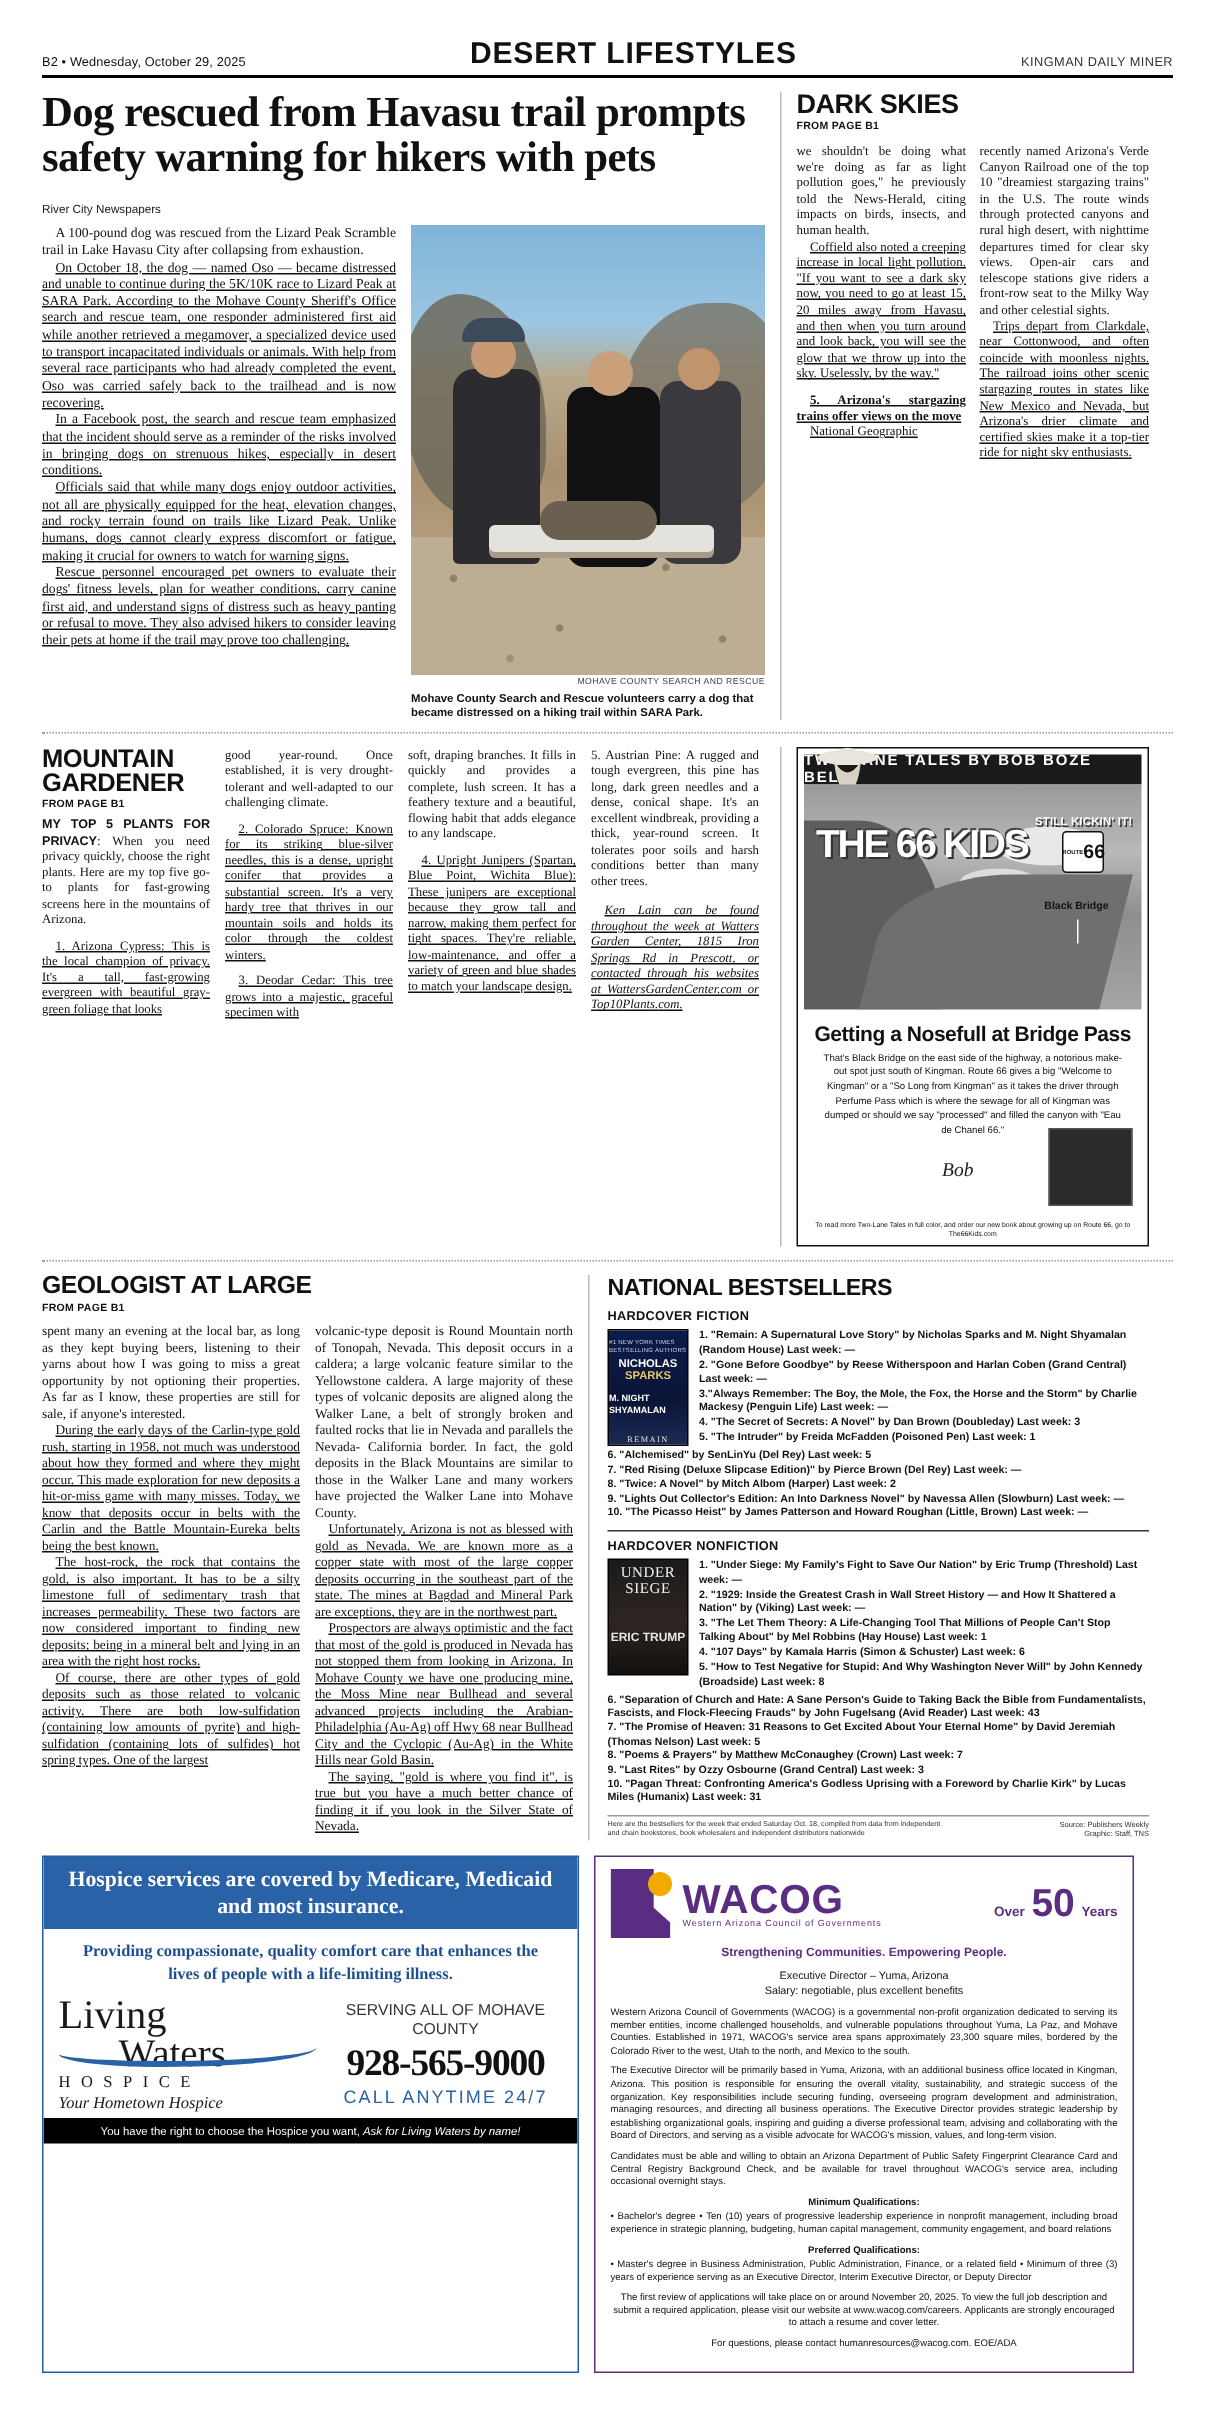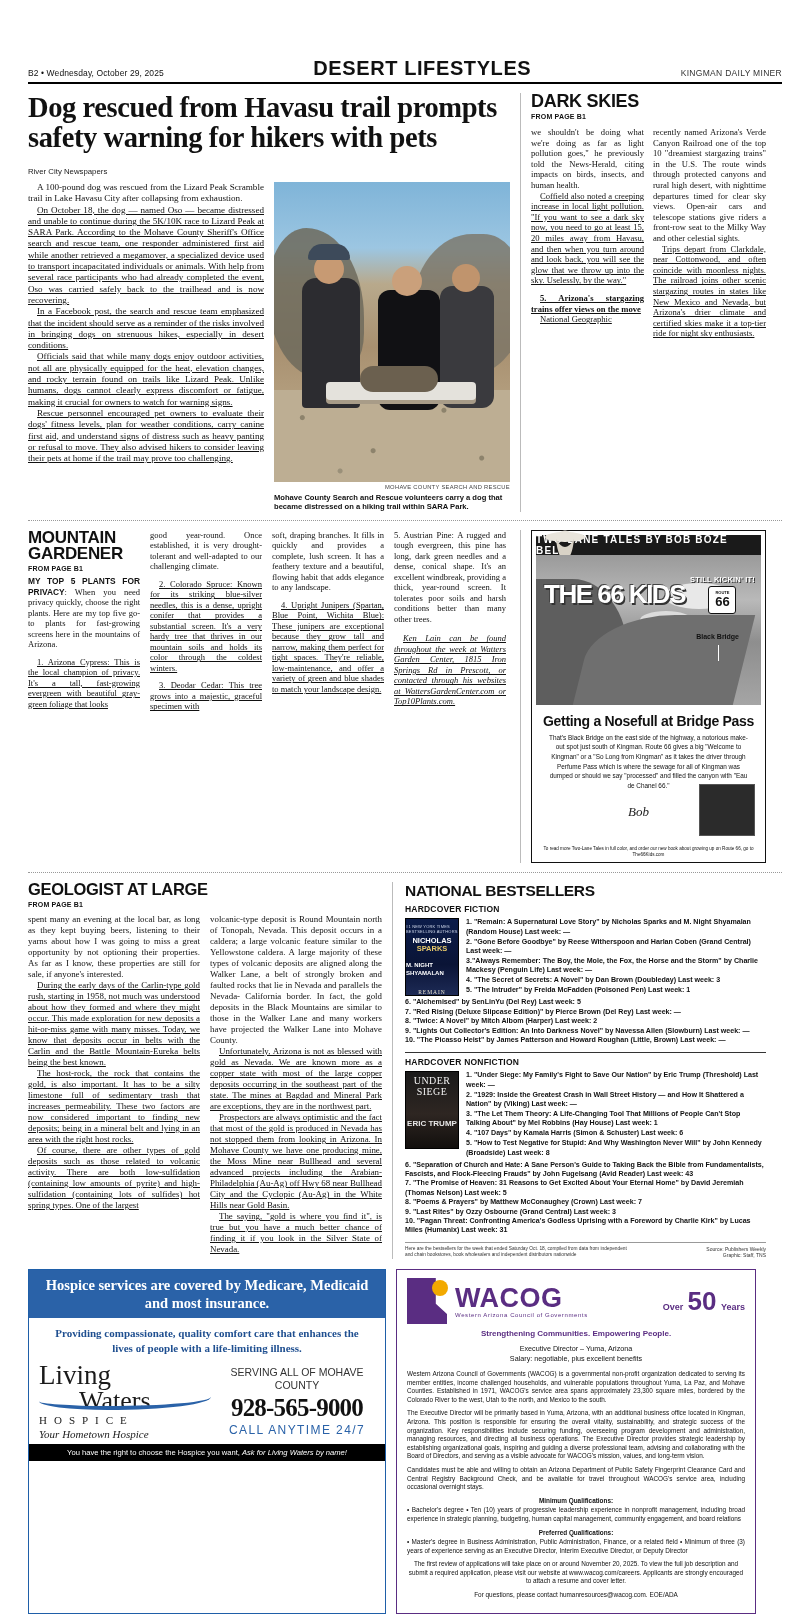--- a/index.html
+++ b/index.html
@@ -4,21 +4,21 @@
 <style>
   * { box-sizing: border-box; margin: 0; padding: 0; }
   html, body { width: 810px; height: 1620px; }
   body {
     background: #ffffff;
     font-family: "Liberation Serif", serif;
     color: #111;
     position: relative;
     overflow: hidden;
   }
-  .page { position: relative; width: 810px; height: 1236px; padding: 0 28px; margin-top: 32px; }
+  .page { position: relative; width: 810px; height: 1236px; padding: 0 28px; }
 
   
   .masthead {
     display: flex; align-items: flex-end; justify-content: space-between;
     padding-top: 26px; padding-bottom: 4px;
     border-bottom: 2.5px solid #000;
   }
   .mast-left { font-family: "Liberation Sans", sans-serif; font-size: 8.5px; letter-spacing: .1px; color: #111; white-space: nowrap;}
   .mast-center { font-family: "Liberation Sans", sans-serif; font-weight: bold; font-size: 20px; letter-spacing: .6px; line-height: 1; }
   .mast-right { font-family: "Liberation Sans", sans-serif; font-size: 8.5px; letter-spacing: .3px; color: #333; white-space: nowrap;}
@@ -103,21 +103,21 @@
   .tlt-bar .cowboy { position: absolute; left: 6px; bottom: -14px; width: 46px; height: 48px; }
   .tlt-photo { position: relative; height: 150px; overflow: hidden;
       background: linear-gradient(#9a9a9a 0%, #b9b9b9 30%, #8e8e8e 58%, #a5a5a5 100%); }
   .tlt-photo .cliff { position:absolute; left:0; top:24px; width:92px; height:126px; background:#5e5e5e; border-radius:0 60% 0 0;}
   .tlt-photo .road { position:absolute; left:48px; bottom:0; width:160px; height:90px; background:#6f6f6f; transform: skewX(-14deg); border-radius: 50% 0 0 0;}
   .tlt-photo .cloud1{position:absolute;left:128px;top:28px;width:70px;height:26px;background:#e8e8e8;border-radius:50%;}
   .tlt-photo .cloud2{position:absolute;left:104px;top:56px;width:52px;height:18px;background:#dcdcdc;border-radius:50%;}
   .tlt-title { position:absolute; left:8px; top:24px; font-family:"Liberation Sans",sans-serif; font-weight:bold; font-size:26px; color:#fff; letter-spacing:-1.5px; text-shadow: 1.5px 1.5px 0 #333, -1px -1px 0 #444; }
   .tlt-kick { position:absolute; right:6px; top:20px; text-align:left; }
   .tlt-kick .k1{font-family:"Liberation Sans",sans-serif;font-weight:bold;font-size:7.5px;color:#fff;text-shadow:1px 1px 0 #333;letter-spacing:.2px;}
-  .shield{width:28px;height:28px;background:#fff;border:1.6px solid #111;border-radius:3px;margin:2px auto 0;display:flex;flex-direction:column;align-items:center;justify-content:center;}
+  .shield{width:28px;height:28px;background:#fff;border:1.6px solid #111;border-radius:3px;margin:2px auto 0;display:flex;flex-direction:row;align-items:center;justify-content:center;}
   .shield .s1{font-family:"Liberation Sans",sans-serif;font-size:4px;font-weight:bold;line-height:1;}
   .shield .s2{font-family:"Liberation Sans",sans-serif;font-size:13px;font-weight:bold;line-height:1;}
   .bb-label{position:absolute;right:22px;top:78px;font-family:"Liberation Sans",sans-serif;font-weight:bold;font-size:7px;color:#111;}
   .bb-arrow{position:absolute;right:42px;top:90px;width:1px;height:16px;background:#fff;}
   .tlt-sub { font-family:"Liberation Sans",sans-serif; font-weight:bold; font-size:14px; text-align:center; margin-top:8px; letter-spacing:-.3px;}
   .tlt-body { font-family:"Liberation Sans",sans-serif; font-size:6.4px; line-height:9.6px; text-align:center; margin-top:4px; padding: 0 10px;}
   .tlt-foot { font-family:"Liberation Sans",sans-serif; font-size:4.6px; line-height:6px; text-align:center; margin-top:4px;}
   .tlt-bookwrap{position:relative;height:52px;}
   .tlt-book{position:absolute;right:6px;top:-6px;width:56px;height:52px;background:#2b2b2b;border:1px solid #555;}
   .tlt-sig{position:absolute;left:92px;top:14px;font-family:"Liberation Serif",serif;font-style:italic;font-size:13px;color:#222;}

